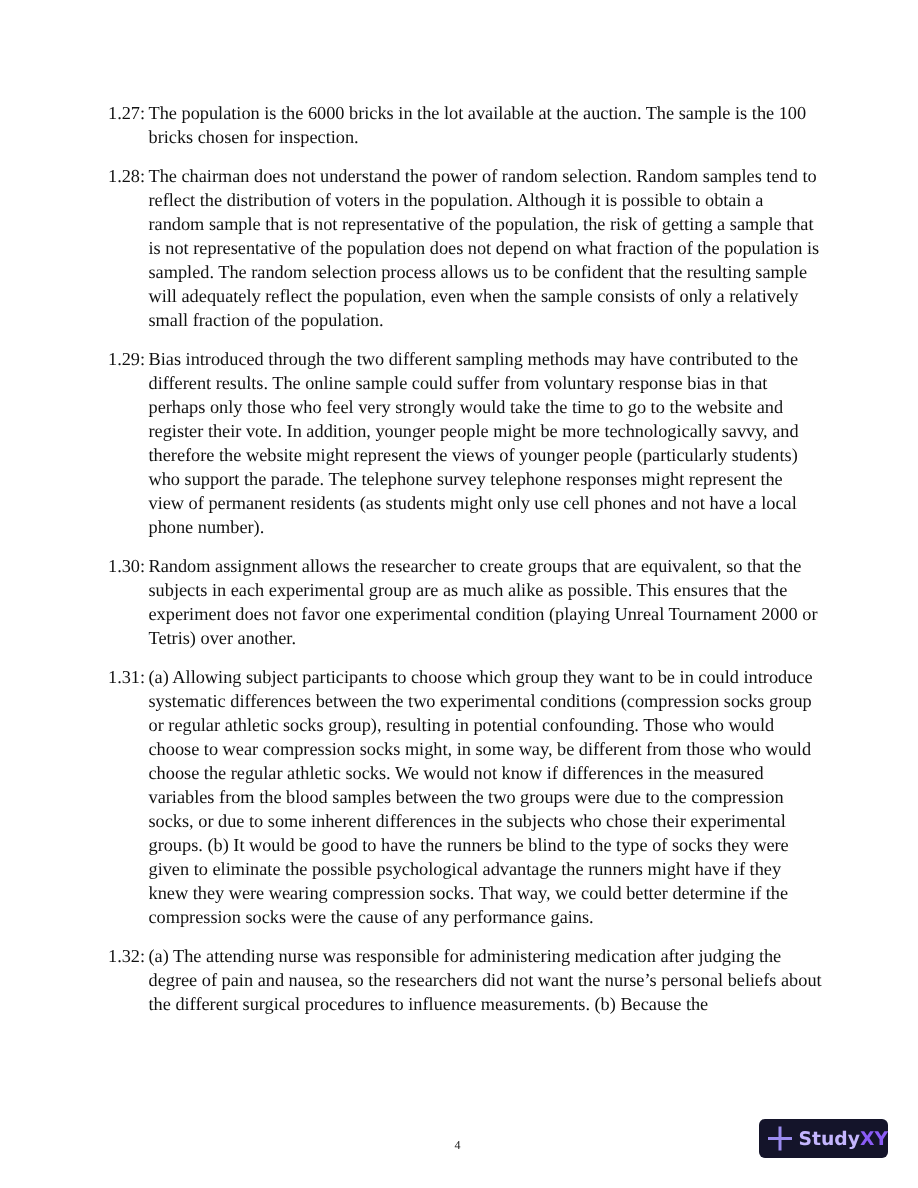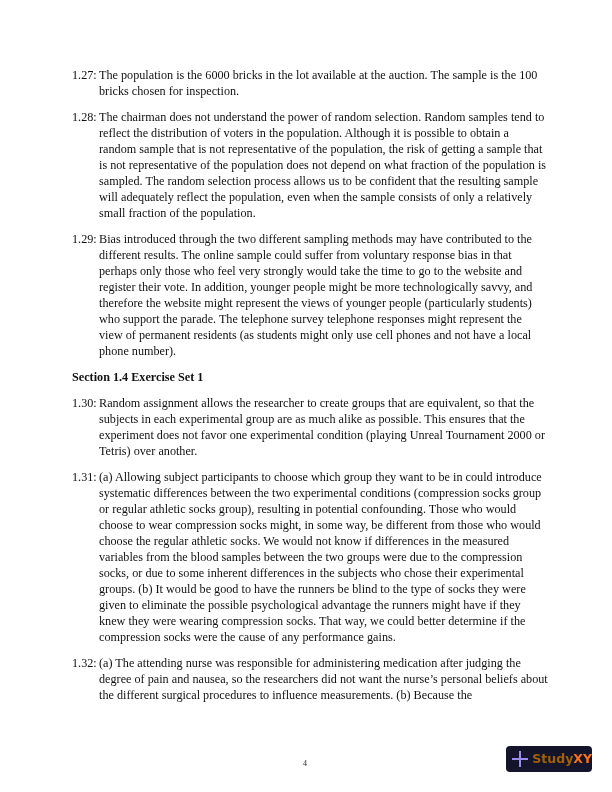--- a/index.html
+++ b/index.html
@@ -33,22 +33,22 @@
       display: flex; align-items: center; justify-content: flex-start;
       padding-left: 6px; box-sizing: border-box;
       font-family: "DejaVu Sans", sans-serif; font-weight: bold; font-size: 12.5px;
     }
     .badge-plus { width: 16px; height: 16px; position: relative; margin-right: 5px; }
     .badge-plus::before, .badge-plus::after {
       content: ""; position: absolute; background: #9b8cf0;
     }
     .badge-plus::before { left: 7px; top: 0; width: 2px; height: 16px; }
     .badge-plus::after { left: 0; top: 7px; width: 16px; height: 2px; }
-    .badge-study { color: #a16207; }
-    .badge-xy { color: #f97316; }
+    .badge-study { color: #c4b5fd; }
+    .badge-xy { color: #8b5cf6; }
   </style>
 </head>
 <body>
 
 <div class="page">
   <div class="content">
 
     <div class="item">
       <span class="item-label">1.27:</span>
       <span class="item-text">The population is the 6000 bricks in the lot available at the auction.  The sample is the 100 bricks chosen for inspection.</span>
@@ -57,21 +57,20 @@
     <div class="item">
       <span class="item-label">1.28:</span>
       <span class="item-text">The chairman does not understand the power of random selection.  Random samples tend to reflect the distribution of voters in the population.  Although it is possible to obtain a random sample that is not representative of the population, the risk of getting a sample that is not representative of the population does not depend on what fraction of the population is sampled.  The random selection process allows us to be confident that the resulting sample will adequately reflect the population, even when the sample consists of only a relatively small fraction of the population.</span>
     </div>
 
     <div class="item">
       <span class="item-label">1.29:</span>
       <span class="item-text">Bias introduced through the two different sampling methods may have contributed to the different results.  The online sample could suffer from voluntary response bias in that perhaps only those who feel very strongly would take the time to go to the website and register their vote.  In addition, younger people might be more technologically savvy, and therefore the website might represent the views of younger people (particularly students) who support the parade.  The telephone survey telephone responses might represent the view of permanent residents (as students might only use cell phones and not have a local phone number).</span>
     </div>
 
-    <div class="section-heading">Section 1.4 Exercise Set 1</div>
 
     <div class="item">
       <span class="item-label">1.30:</span>
       <span class="item-text">Random assignment allows the researcher to create groups that are equivalent, so that the subjects in each experimental group are as much alike as possible.  This ensures that the experiment does not favor one experimental condition (playing Unreal Tournament 2000 or Tetris) over another.</span>
     </div>
 
     <div class="item">
       <span class="item-label">1.31:</span>
       <span class="item-text">(a) Allowing subject participants to choose which group they want to be in could introduce systematic differences between the two experimental conditions (compression socks group or regular athletic socks group), resulting in potential confounding.  Those who would choose to wear compression socks might, in some way, be different from those who would choose the regular athletic socks.  We would not know if differences in the measured variables from the blood samples between the two groups were due to the compression socks, or due to some inherent differences in the subjects who chose their experimental groups.  (b) It would be good to have the runners be blind to the type of socks they were given to eliminate the possible psychological advantage the runners might have if they knew they were wearing compression socks. That way, we could better determine if the compression socks were the cause of any performance gains.</span>
     </div>

